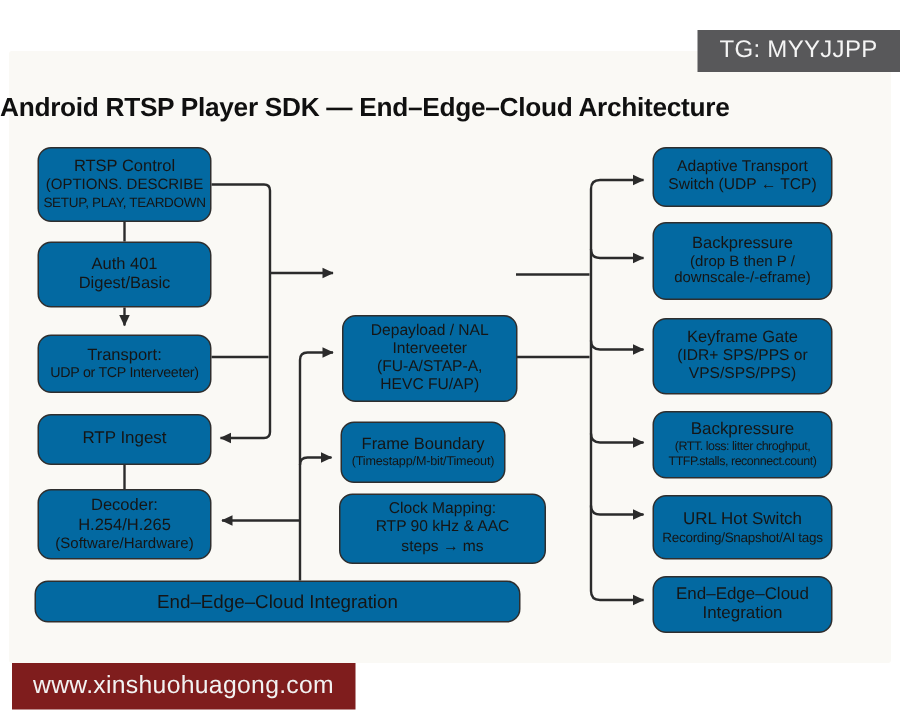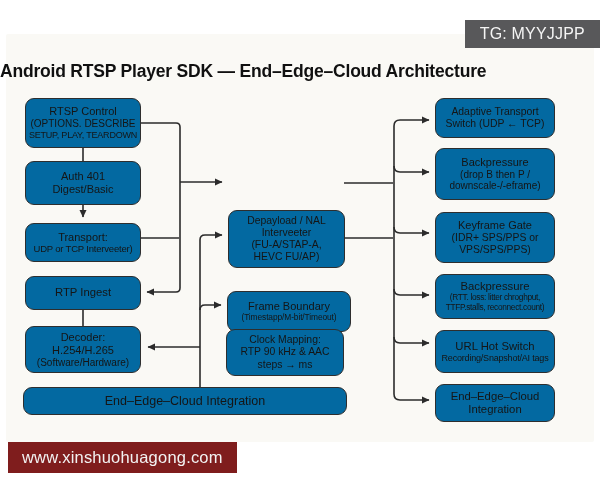--- a/index.html
+++ b/index.html
@@ -119,26 +119,26 @@
   </div>
 
 
   <div class="node" style="left:228px;top:210px;width:117px;height:58px">
     <span class="ln t105">Depayload / NAL</span>
     <span class="ln t105">Interveeter</span>
     <span class="ln t105">(FU-A/STAP-A,</span>
     <span class="ln t105">HEVC FU/AP)</span>
   </div>
 
-  <div class="node" style="left:227px;top:291px;width:124px;height:41px">
+  <div class="node" style="left:227px;top:281px;width:110px;height:41px">
     <span class="ln t11">Frame Boundary</span>
     <span class="ln t85">(Timestapp/M-bit/Timeout)</span>
   </div>
 
-  <div class="node" style="left:226px;top:329px;width:118px;height:47px">
+  <div class="node" style="left:226px;top:329px;width:138px;height:47px">
     <span class="ln t105">Clock Mapping:</span>
     <span class="ln t105">RTP 90 kHz &amp; AAC</span>
     <span class="ln t105">steps → ms</span>
   </div>
 
   <div class="node" style="left:435px;top:98px;width:120px;height:40px">
     <span class="ln t105">Adaptive Transport</span>
     <span class="ln t105">Switch (UDP ← TCP)</span>
   </div>
 

